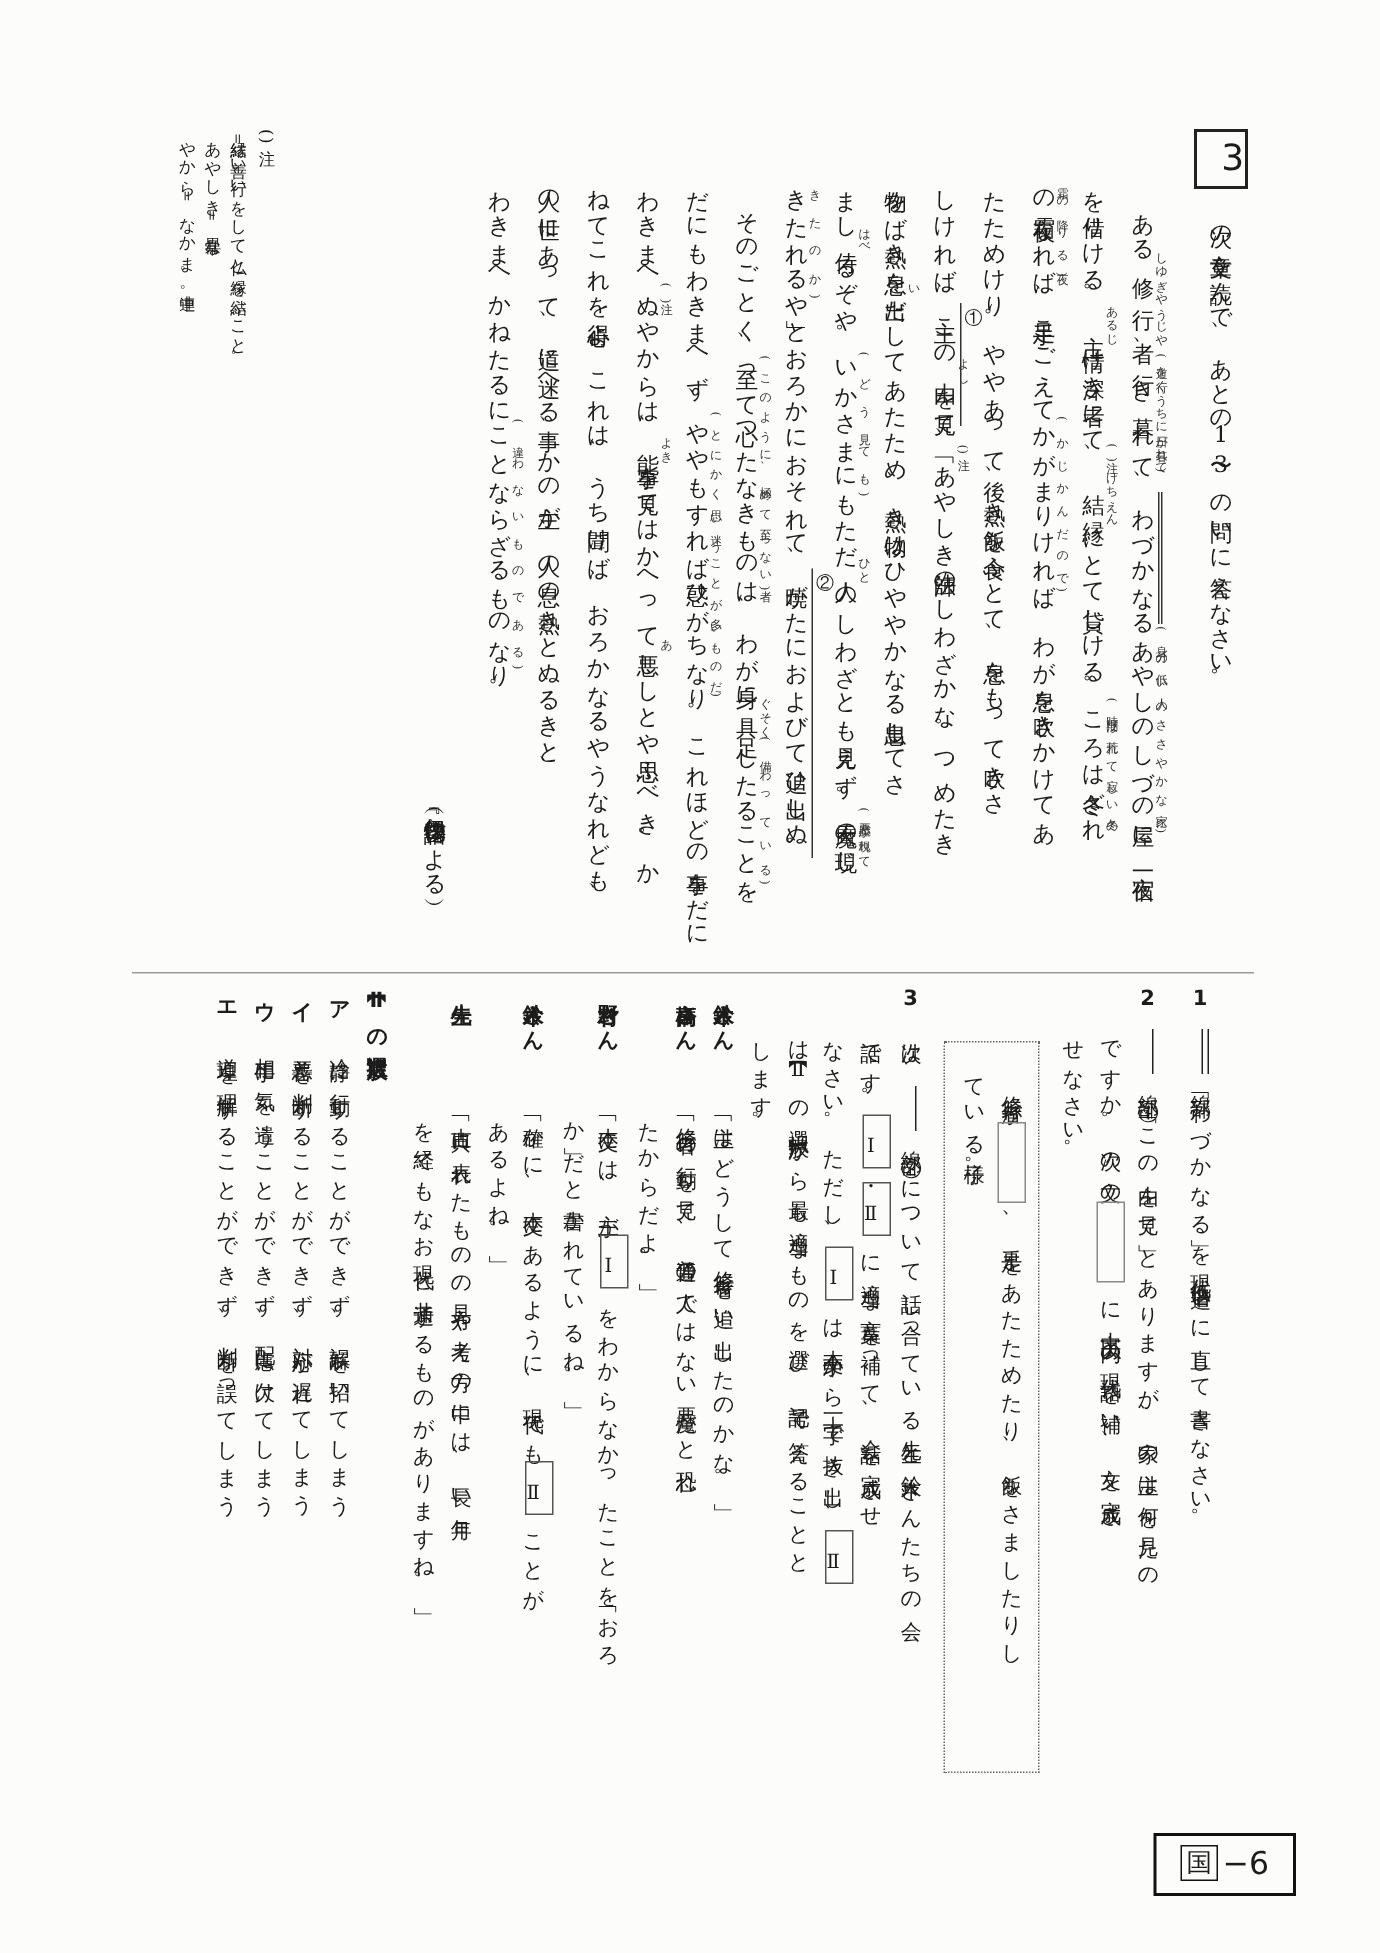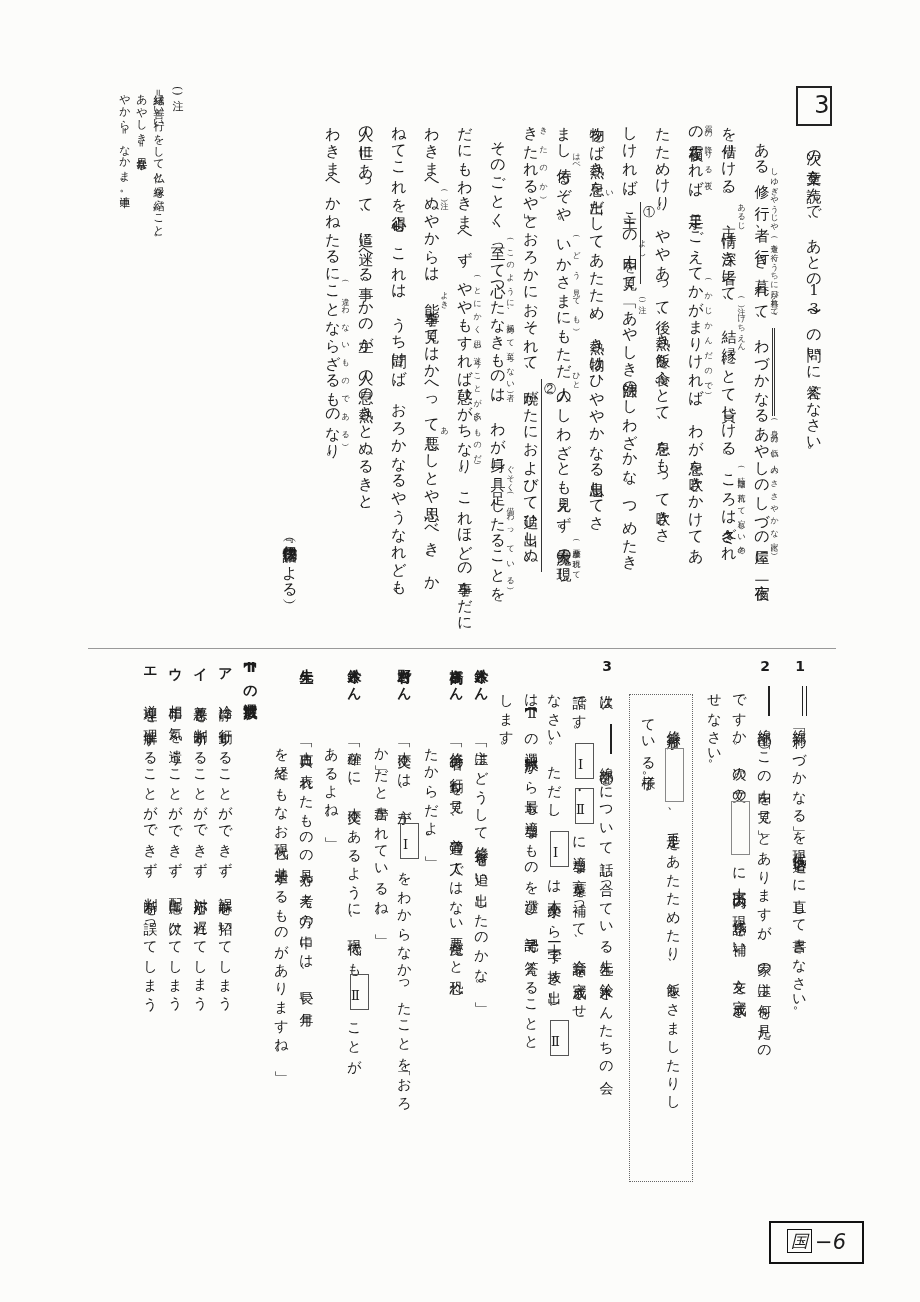--- a/index.html
+++ b/index.html
@@ -51,21 +51,21 @@
   .f1{padding-top:10px;}
   .dline .speaker,.speaker{display:inline-block;height:80px;
     font-family:"DejaVu Sans","Liberation Sans",sans-serif;font-weight:bold;letter-spacing:1px;}
   .dcont{padding-top:80px;}
   .chead{font-family:"DejaVu Sans","Liberation Sans",sans-serif;font-weight:bold;margin-block-start:6px;letter-spacing:1px;}
   .clabel{display:inline-block;height:36px;font-family:"DejaVu Sans","Liberation Sans",sans-serif;font-weight:bold;letter-spacing:0;}
   .upr{text-orientation:upright;letter-spacing:1px;}
 
   
   .pagebox{position:absolute;right:56px;bottom:38px;border:2px solid #111;padding:6px 16px 8px;
-    font-family:"DejaVu Sans","Liberation Sans",sans-serif;font-size:21px;background:#fcfcfa;font-style:italic;}
+    font-family:"DejaVu Sans","Liberation Sans",sans-serif;font-size:21px;background:#fcfcfa;}
   .kuni{display:inline-block;border:1.5px solid #111;padding:0 3px;font-size:17px;line-height:22px;
     vertical-align:2px;margin-right:3px;}
 </style>
 </head>
 <body>
 
 <div class="sheet">
 
   <div class="passage-region vert">
     <div class="intro-col">

